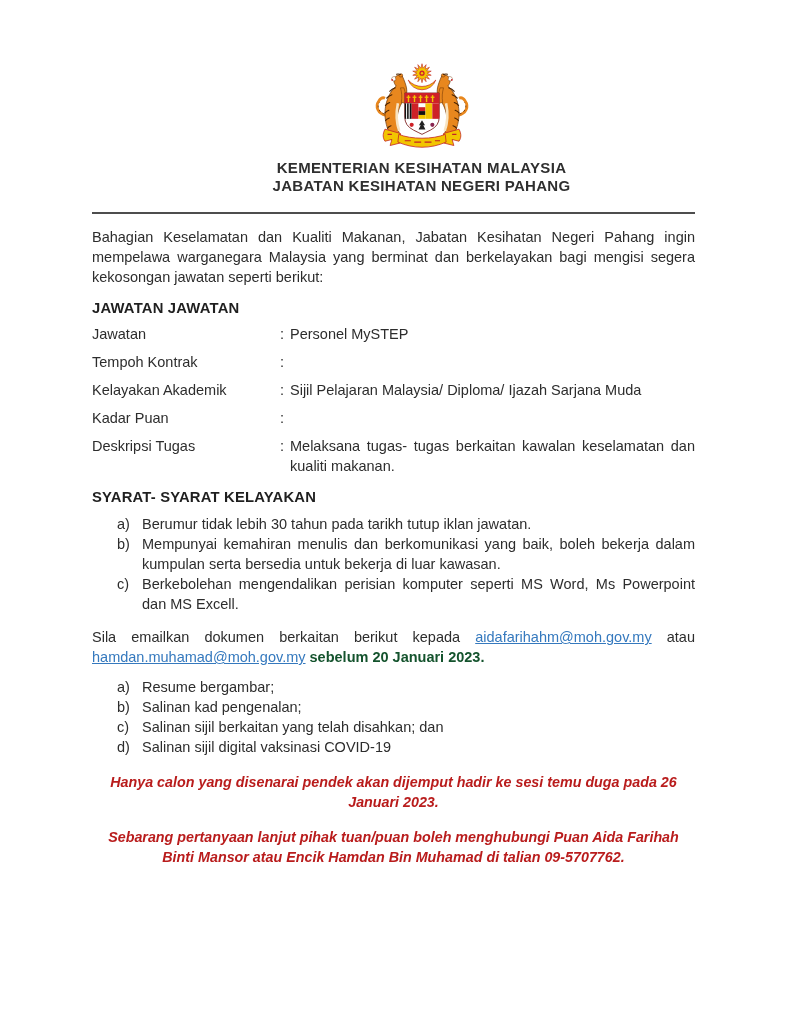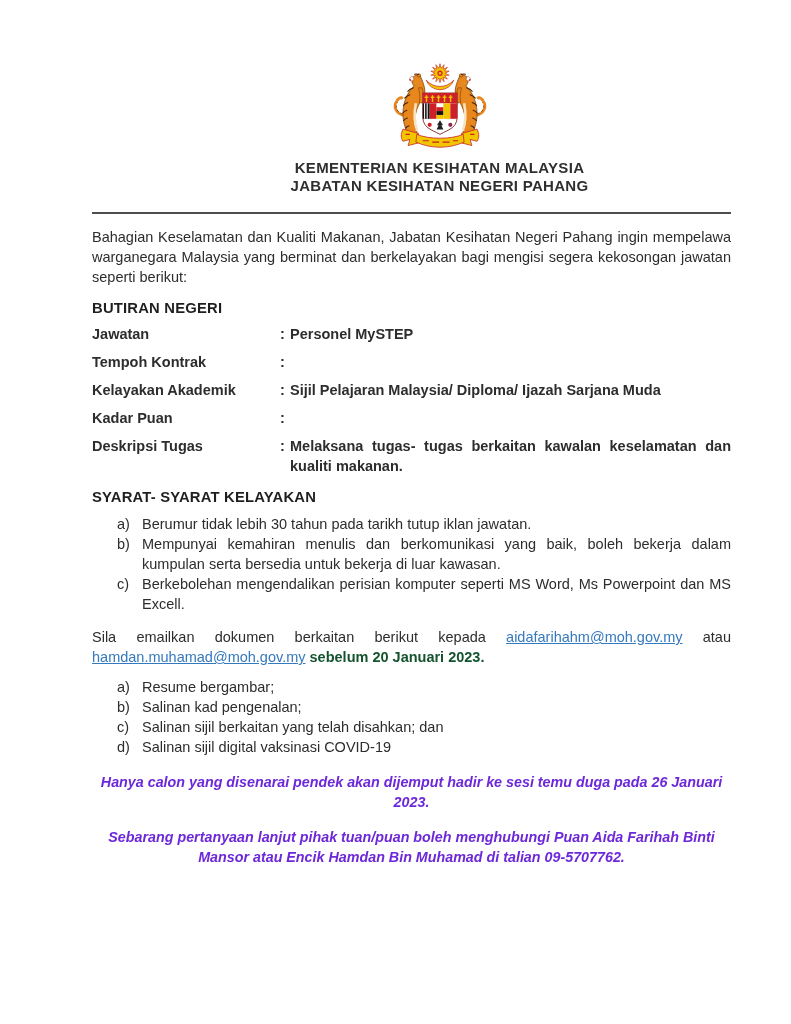--- a/index.html
+++ b/index.html
@@ -3,42 +3,42 @@
 <meta charset="utf-8">
 <style>
   * { margin: 0; padding: 0; box-sizing: border-box; }
   html, body { background: #ffffff; }
   body {
     width: 791px; height: 1024px;
     font-family: "Liberation Sans", "DejaVu Sans", sans-serif;
     color: #2d2d2d;
     overflow: hidden;
   }
-  .page { width: 791px; height: 870px; padding: 62px 60px 0 92px; }
+  .page { width: 791px; height: 870px; padding: 62px 96px 0 92px; }
 
   .masthead { text-align: center; padding-left: 56px; }
   .logo { line-height: 0; }
   .org-line {
     font-weight: bold; font-size: 15px; line-height: 18px;
     letter-spacing: 0.3px; color: #2f2f2f;
   }
   .org-line.first { margin-top: 4px; }
 
   .rule { border-top: 2px solid #4d4d4d; margin-top: 17px; }
 
   .body-text { font-size: 14.5px; line-height: 20px; }
 
   .intro { margin-top: 13px; text-align: justify; }
 
   .section-heading {
     margin-top: 13px; font-weight: bold; font-size: 14.8px; color: #1f1f1f;
     letter-spacing: 0.2px;
   }
 
-  .detail-row { display: flex; margin-top: 8px; font-weight: bold; }
+  .detail-row { display: flex; margin-top: 8px; }
   .detail-row .lbl { flex: 0 0 188px; }
   .detail-row .col { flex: 0 0 10px; }
   .detail-row .val { flex: 1 1 auto; text-align: justify; }
 
   .note-indent {
     margin-left: 198px; margin-top: 6px;
     font-size: 14.2px; line-height: 19px; text-align: justify;
   }
 
   .alpha-list { margin-top: 9px; }
@@ -48,21 +48,21 @@
 
   .email-para { margin-top: 13px; text-align: justify; }
   .email-para a { color: #3579be; text-decoration: underline; }
   .email-para .bold { font-weight: bold; color: #14532d; }
 
   .docs-list { margin-top: 10px; }
 
   .footer-note {
     margin-top: 15px; text-align: center;
     font-weight: bold; font-style: italic;
-    font-size: 14.3px; line-height: 20px; color: #6d28d9;
+    font-size: 14.3px; line-height: 20px; color: #b91c1c;
     padding: 0 4px;
   }
 </style>
 </head>
 <body>
 
 <div class="page">
 
   <div class="masthead">
     <div class="logo">
@@ -145,21 +145,21 @@
       </svg>
     </div>
     <div class="org-line first">KEMENTERIAN KESIHATAN MALAYSIA</div>
     <div class="org-line">JABATAN KESIHATAN NEGERI PAHANG</div>
   </div>
 
   <div class="rule"></div>
 
   <p class="body-text intro">Bahagian Keselamatan dan Kualiti Makanan, Jabatan Kesihatan Negeri Pahang ingin mempelawa warganegara Malaysia yang berminat dan berkelayakan bagi mengisi segera kekosongan jawatan seperti berikut:</p>
 
-  <div class="section-heading">BUTIRAN NEGERI</div>
+  <div class="section-heading">JAWATAN JAWATAN</div>
 
   <div class="body-text detail-row">
     <span class="lbl">Jawatan</span>
       <span class="col">:</span>
       <span class="val">Personel MySTEP</span>
   </div>
   <div class="body-text detail-row">
     <span class="lbl">Tempoh Kontrak</span>
       <span class="col">:</span>
   </div>

